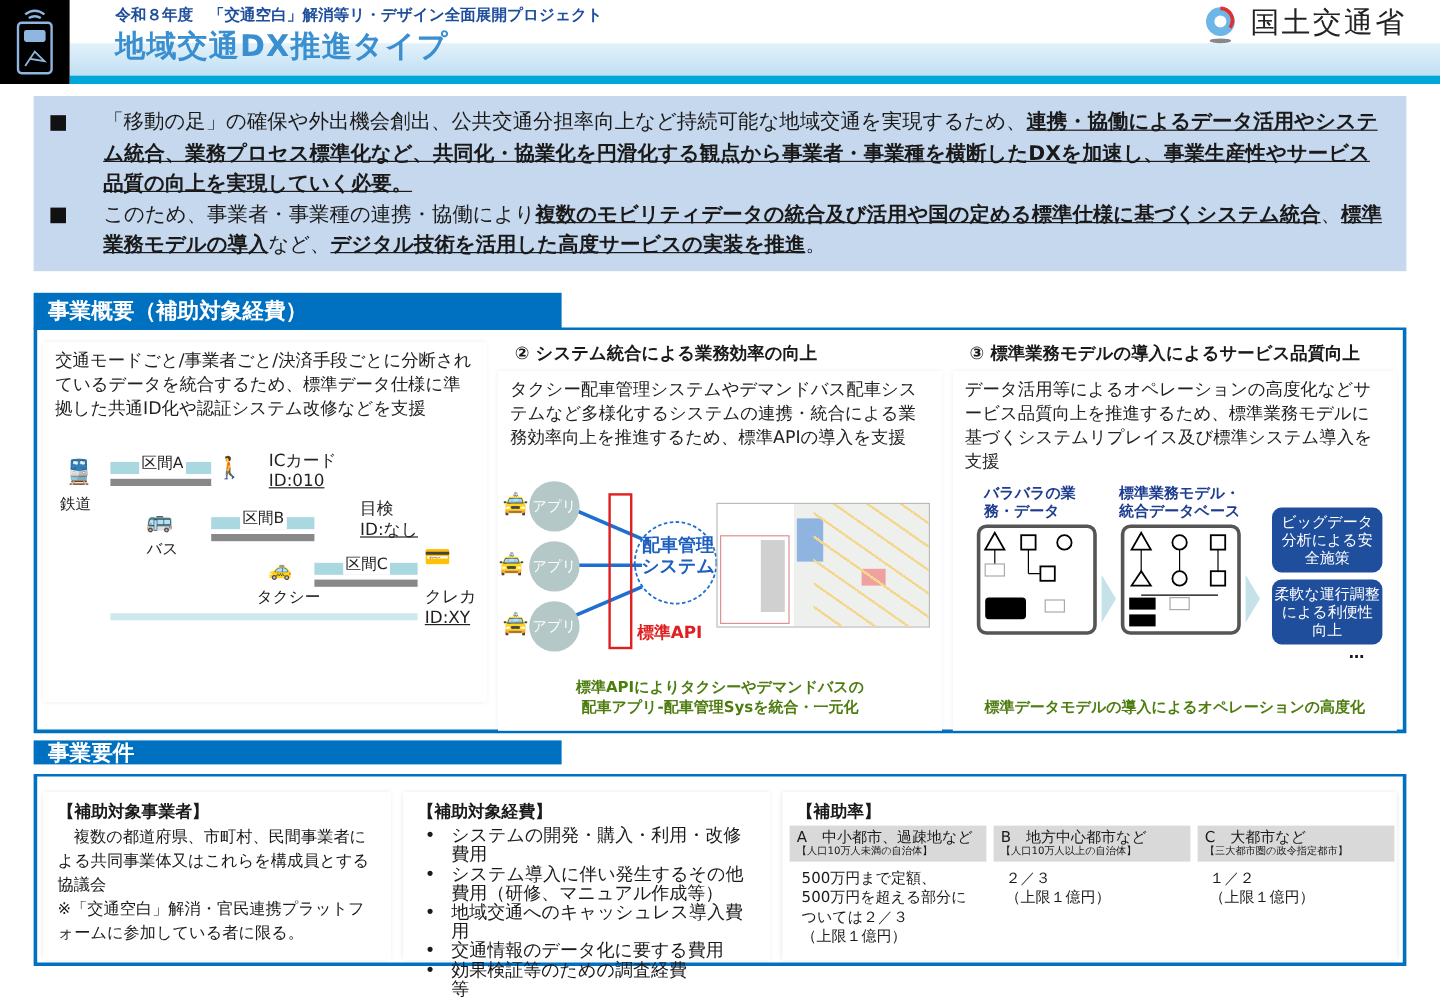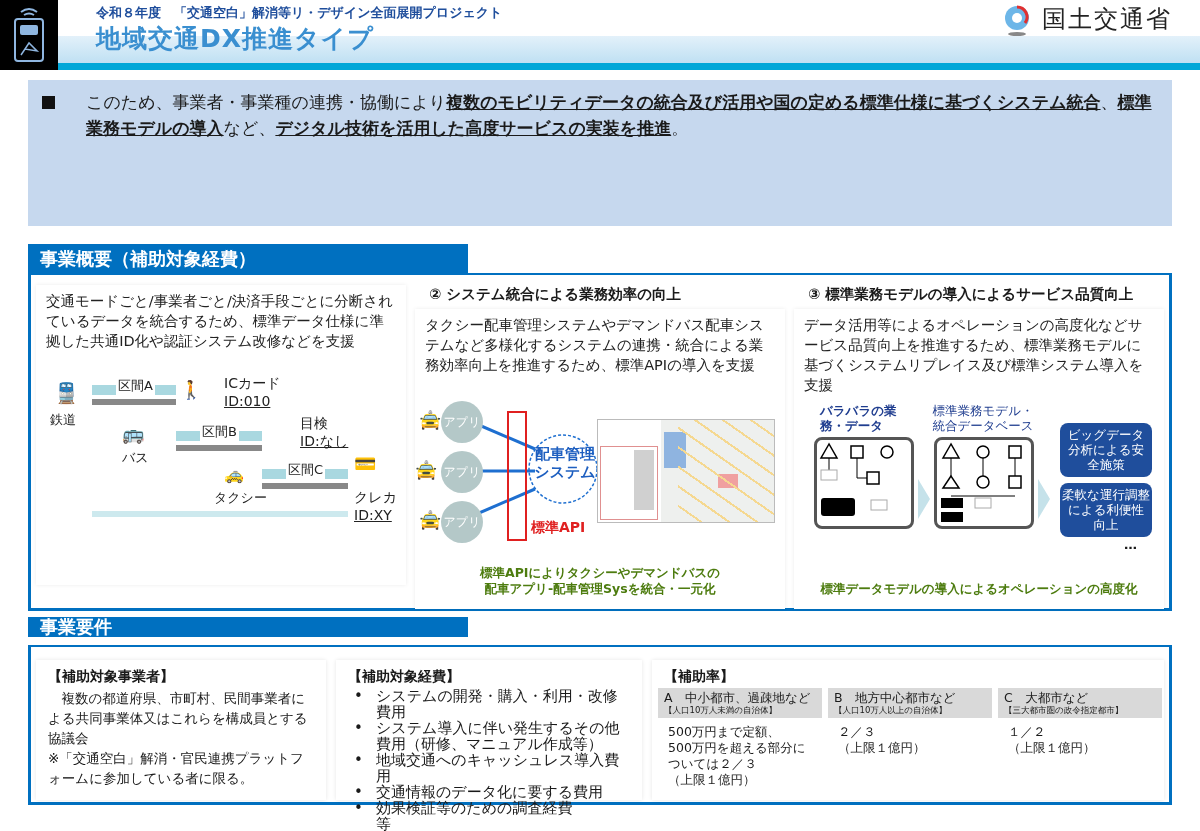--- a/index.html
+++ b/index.html
@@ -62,20 +62,24 @@
         <circle cx="17" cy="15" r="5" fill="#fff"></circle>
         <ellipse cx="17" cy="31" rx="9" ry="2" fill="#888"></ellipse>
       </svg>
     <span class="logo-text">国土交通省</span>
   </div>
 </div>
 
 <div class="intro">
   <div class="intro-p">
     <span class="sq"></span>
+    <span>「移動の足」の確保や外出機会創出、公共交通分担率向上など持続可能な地域交通を実現するため、</span><b>連携・協働によるデータ活用やシステム統合、業務プロセス標準化など、共同化・協業化を円滑化する観点から事業者・事業種を横断したDXを加速し、事業生産性やサービス品質の向上を実現していく必要。</b>
+  </div>
+  <div class="intro-p">
+    <span class="sq"></span>
     <span>このため、事業者・事業種の連携・協働により</span><b>複数のモビリティデータの統合及び活用や国の定める標準仕様に基づくシステム統合</b><span>、</span><b>標準業務モデルの導入</b><span>など、</span><b>デジタル技術を活用した高度サービスの実装を推進</b><span>。</span>
   </div>
 </div>
 
 <div class="sec-box" style="left:28px;top:273px;width:1144px;height:338px"></div>
 <div class="sec-tab" style="left:28px;top:244px;width:440px;height:30px">事業概要（補助対象経費）</div>
 
 <div class="col" style="left:36px">
   <div class="col-card">
     <div class="col-t">交通モードごと/事業者ごと/決済手段ごとに分断されているデータを統合するため、標準データ仕様に準拠した共通ID化や認証システム改修などを支援</div>
@@ -155,21 +159,21 @@
             <rect x="34" y="6" width="12" height="12" fill="none" stroke="#000" stroke-width="1.5"></rect>
             <circle cx="70" cy="12" r="6" fill="none" stroke="#000" stroke-width="1.5"></circle>
             <line x1="40" y1="18" x2="40" y2="38" stroke="#000"></line>
             <line x1="40" y1="38" x2="50" y2="38" stroke="#000"></line>
             <rect x="50" y="32" width="12" height="12" fill="none" stroke="#000" stroke-width="1.5"></rect>
             <rect x="4" y="58" width="34" height="18" rx="3" fill="#000"></rect>
             <rect x="54" y="60" width="16" height="10" fill="none" stroke="#aaa"></rect>
           </svg>
       </div>
       <div style="position:absolute;left:124px;top:76px;width:0;height:0;border-top:20px solid transparent;border-bottom:20px solid transparent;border-left:12px solid #c5e2ea"></div>
-      <div style="position:absolute;left:134px;top:0;width:110px;font-size:12.5px;line-height:15px;font-weight:normal;color:#1f3d8f;text-align:center">標準業務モデル・統合データベース</div>
+      <div style="position:absolute;left:134px;top:0;width:110px;font-size:12.5px;line-height:15px;font-weight:bold;color:#1f3d8f;text-align:center">標準業務モデル・統合データベース</div>
       <div class="gbox" style="left:140px;top:34px;width:100px;height:92px">
         <svg width="94" height="86">
             <polygon points="14,4 6,18 22,18" fill="none" stroke="#000" stroke-width="1.5"></polygon>
             <circle cx="46" cy="12" r="6" fill="none" stroke="#000" stroke-width="1.5"></circle>
             <rect x="72" y="6" width="12" height="12" fill="none" stroke="#000" stroke-width="1.5"></rect>
             <line x1="14" y1="18" x2="14" y2="36" stroke="#000"></line>
             <line x1="46" y1="18" x2="46" y2="36" stroke="#000"></line>
             <line x1="78" y1="18" x2="78" y2="36" stroke="#000"></line>
             <polygon points="14,36 6,48 22,48" fill="none" stroke="#000" stroke-width="1.5"></polygon>
             <circle cx="46" cy="42" r="6" fill="none" stroke="#000" stroke-width="1.5"></circle>

